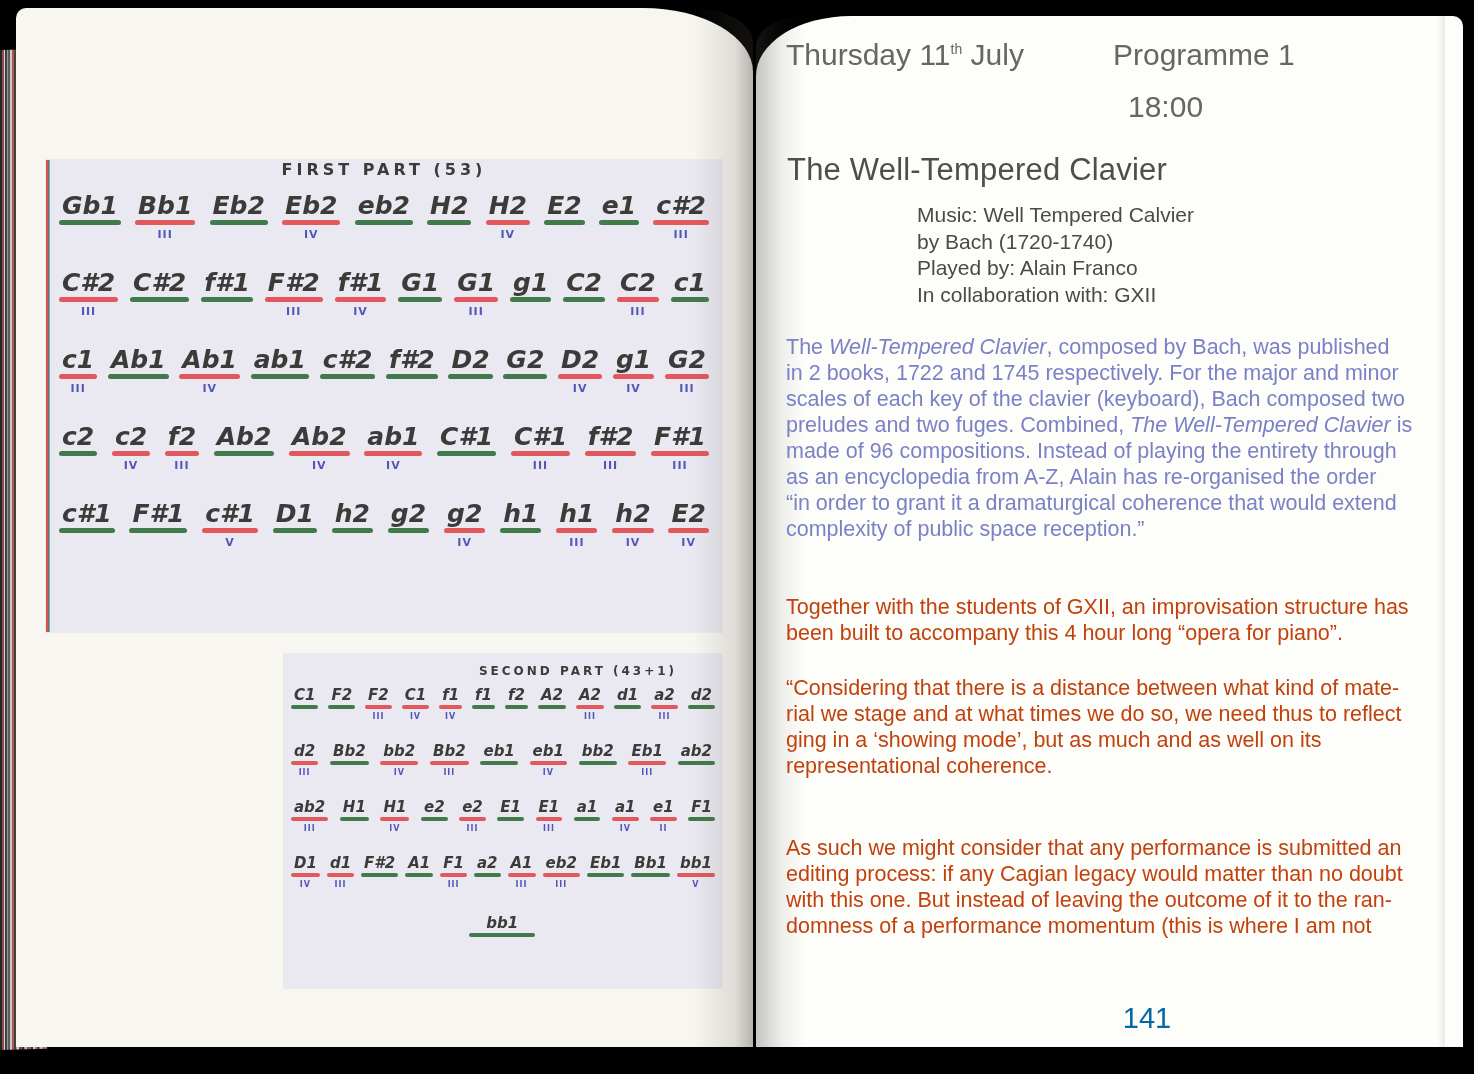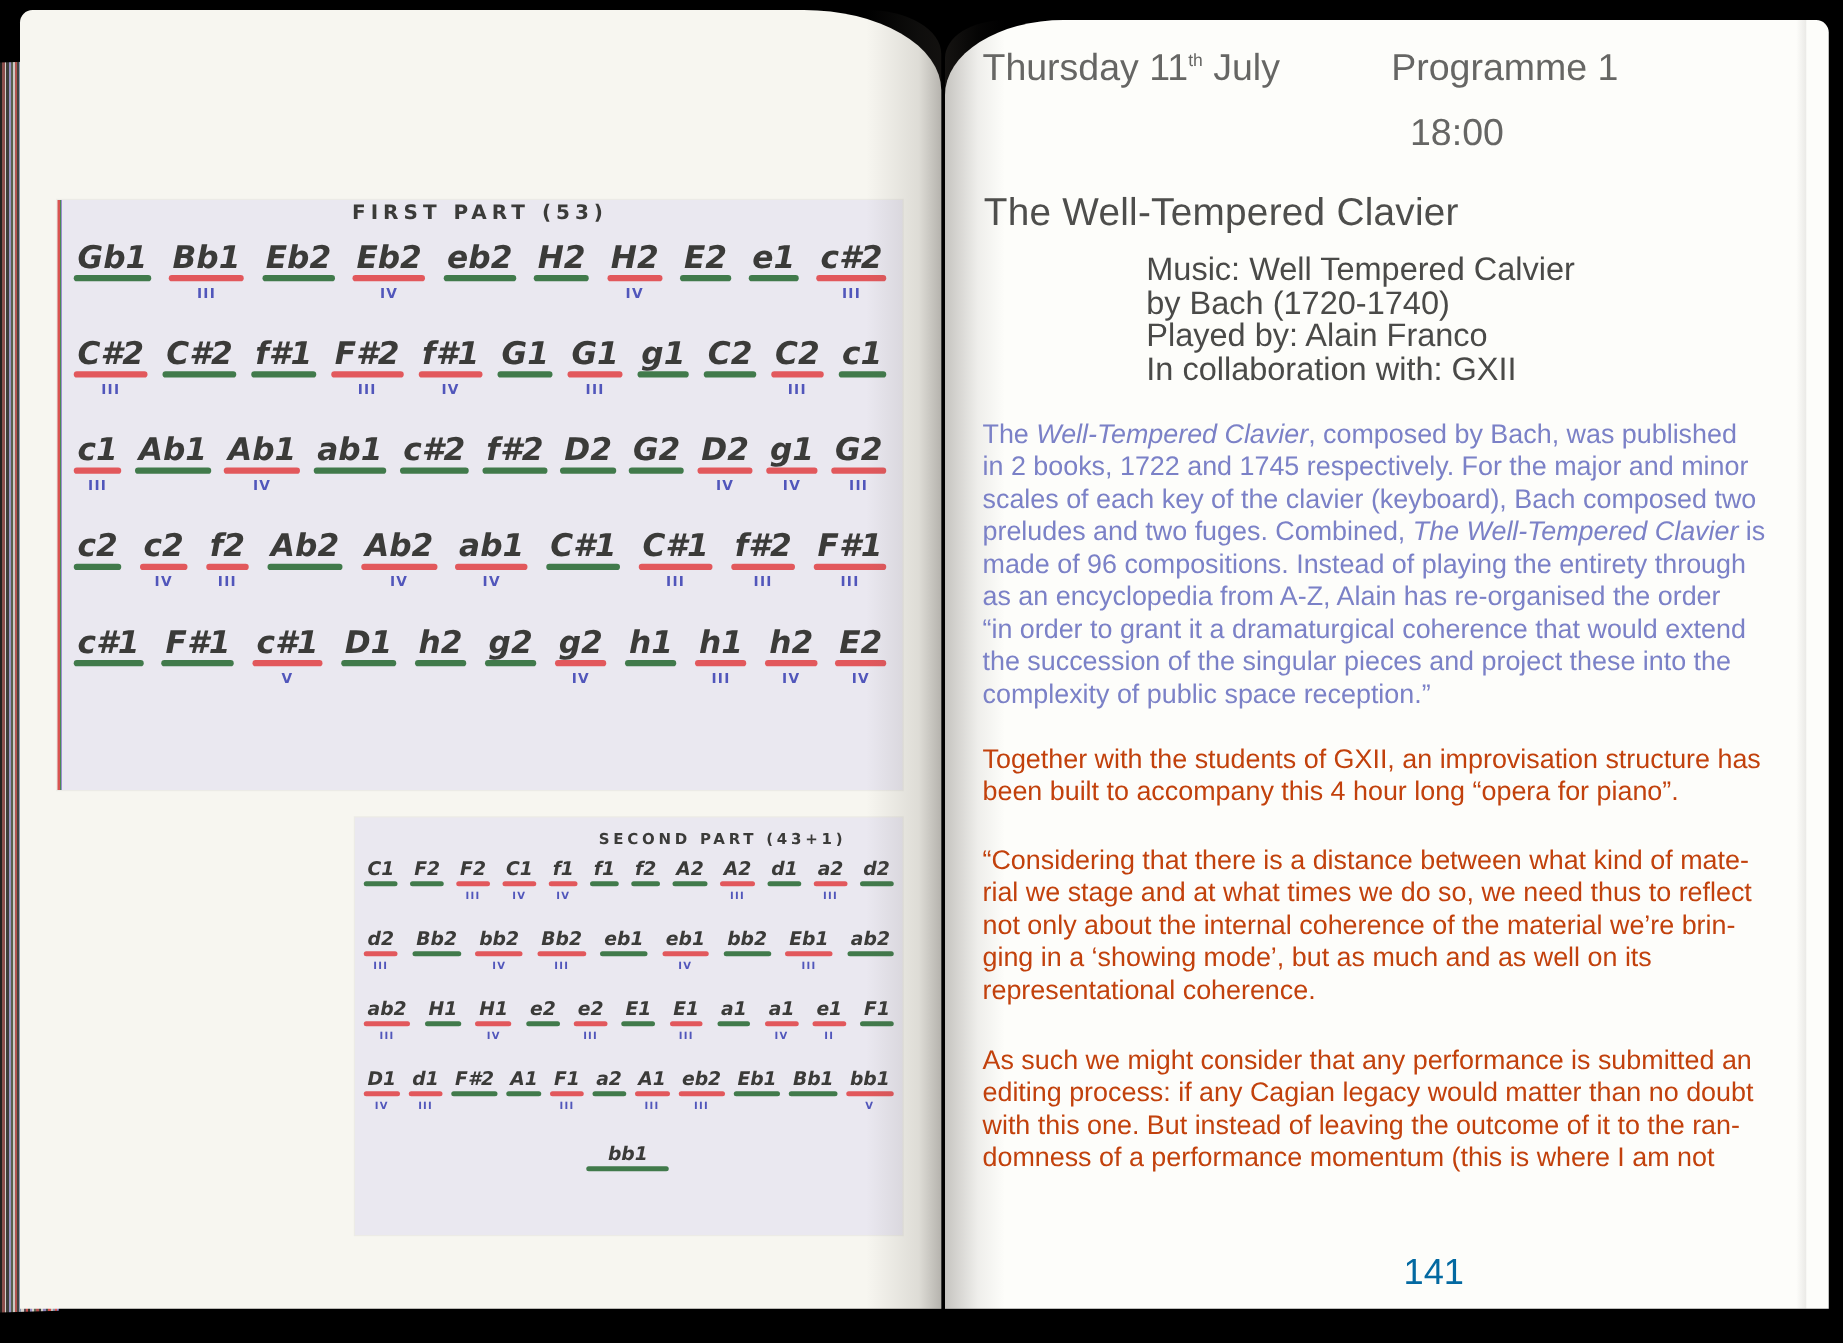--- a/index.html
+++ b/index.html
@@ -61,21 +61,21 @@
   .photo2 .nnum{font-size:8px;}
   .extra-note{position:absolute;left:43%;top:262px;width:60px;}
 
   
   .hdr-date{position:absolute;left:30px;top:22px;font-size:30px;color:#666664;}
   .hdr-date sup{font-size:14px;}
   .hdr-prog{position:absolute;left:357px;top:22px;font-size:30px;color:#666664;}
   .hdr-time{position:absolute;left:372px;top:74px;font-size:30px;color:#666664;}
   .title{position:absolute;left:31px;top:136px;margin:0;font-size:31px;font-weight:400;
          color:#4e4e4c;letter-spacing:.2px;}
-  .credits{position:absolute;left:161px;top:186px;font-size:26px;color:#4a4a48;}
+  .credits{position:absolute;left:161px;top:186px;font-size:21px;color:#4a4a48;}
   .credits .tline{line-height:26.5px;}
   .para{position:absolute;left:30px;width:660px;font-size:21.5px;color:#c2410c;}
   .para .tline{line-height:26px;white-space:nowrap;}
   .intro{top:318px;color:#7b81c7;}
   .it{font-style:italic;}
   .p2{top:578px;}
   .p3{top:659px;}
   .p4{top:819px;}
   .page-num{position:absolute;left:0;top:986px;width:782px;text-align:center;
             font-size:29px;color:#0369a1;}
@@ -571,31 +571,29 @@
       </div>
 
     <div class="para intro" id="intro-para">
         <div class="tline"><span>The </span><span class="it">Well-Tempered Clavier</span><span>, composed by Bach, was published</span></div>
         <div class="tline"><span>in 2 books, 1722 and 1745 respectively. For the major and minor</span></div>
         <div class="tline"><span>scales of each key of the clavier (keyboard), Bach composed two</span></div>
         <div class="tline"><span>preludes and two fuges. Combined, </span><span class="it">The Well-Tempered Clavier</span><span> is</span></div>
         <div class="tline"><span>made of 96 compositions. Instead of playing the entirety through</span></div>
         <div class="tline"><span>as an encyclopedia from A-Z, Alain has re-organised the order</span></div>
         <div class="tline"><span>“in order to grant it a dramaturgical coherence that would extend</span></div>
-        <div class="tline"><span>the succession of the singular pieces and project these into the</span></div>
         <div class="tline"><span>complexity of public space reception.”</span></div>
       </div>
     <div class="para p2" id="para-2">
         <div class="tline">Together with the students of GXII, an improvisation structure has</div>
         <div class="tline">been built to accompany this 4 hour long “opera for piano”.</div>
       </div>
     <div class="para p3" id="para-3">
         <div class="tline">“Considering that there is a distance between what kind of mate-</div>
         <div class="tline">rial we stage and at what times we do so, we need thus to reflect</div>
-        <div class="tline">not only about the internal coherence of the material we’re brin-</div>
         <div class="tline">ging in a ‘showing mode’, but as much and as well on its</div>
         <div class="tline">representational coherence.</div>
       </div>
     <div class="para p4" id="para-4">
         <div class="tline">As such we might consider that any performance is submitted an</div>
         <div class="tline">editing process: if any Cagian legacy would matter than no doubt</div>
         <div class="tline">with this one. But instead of leaving the outcome of it to the ran-</div>
         <div class="tline">domness of a performance momentum (this is where I am not</div>
       </div>
 

